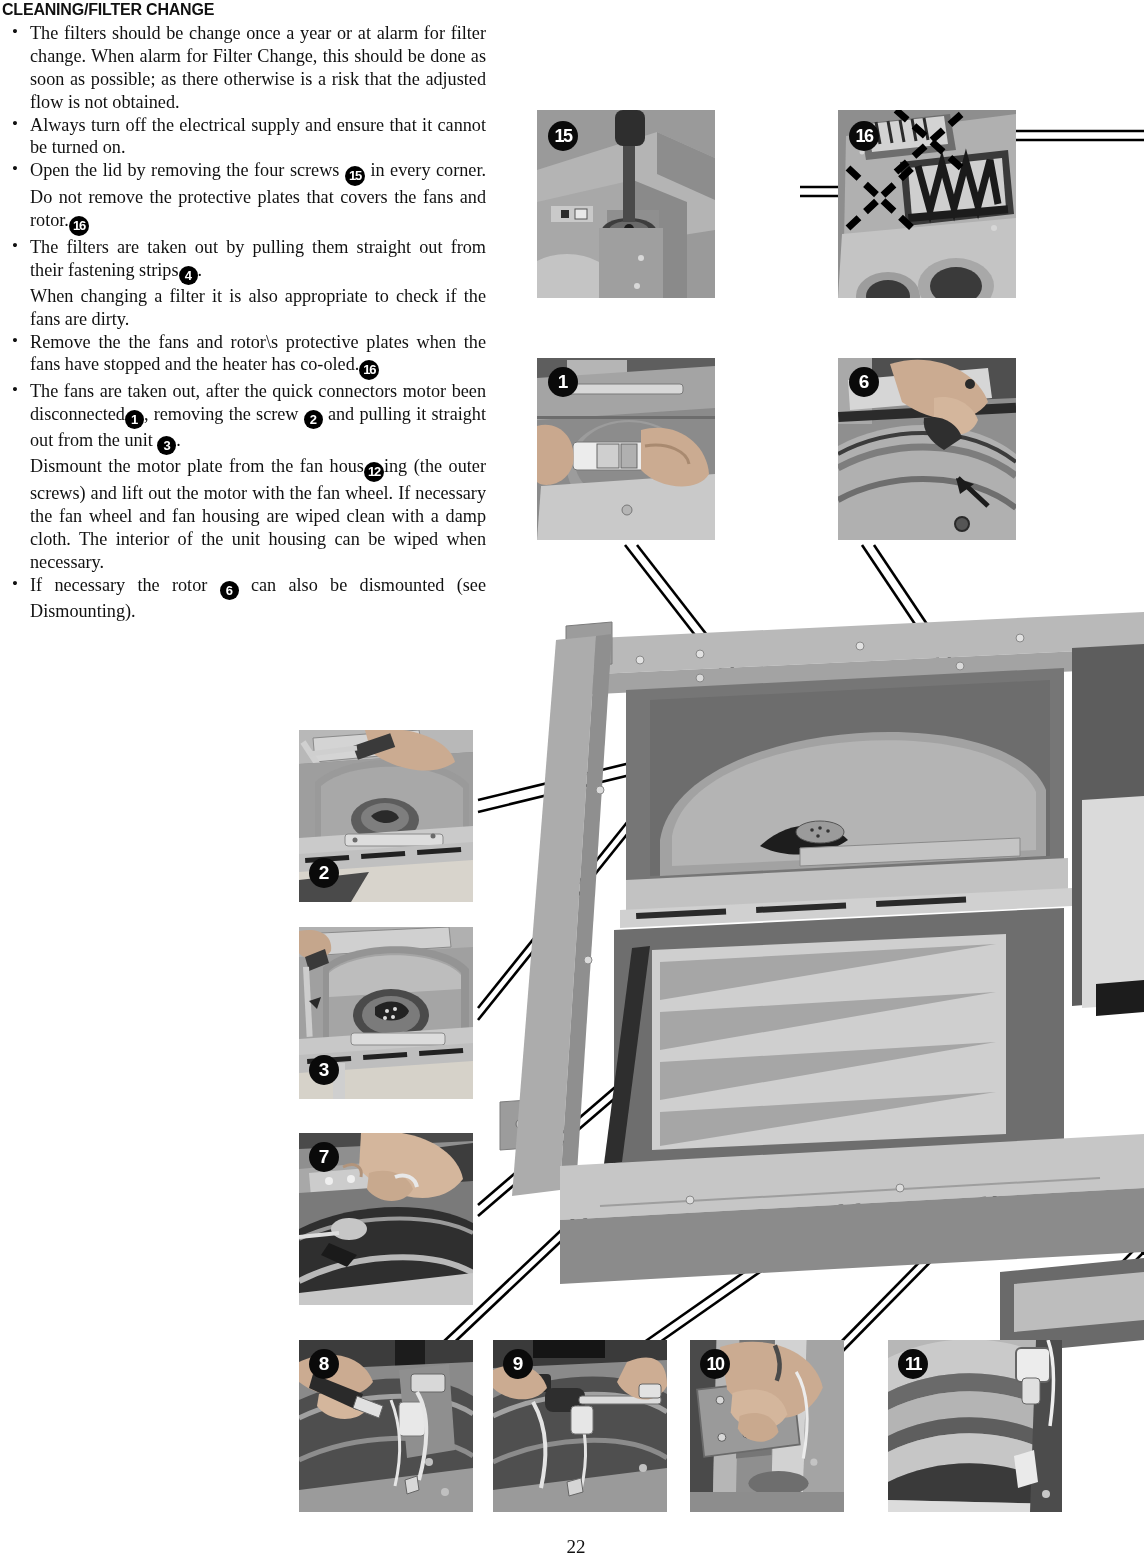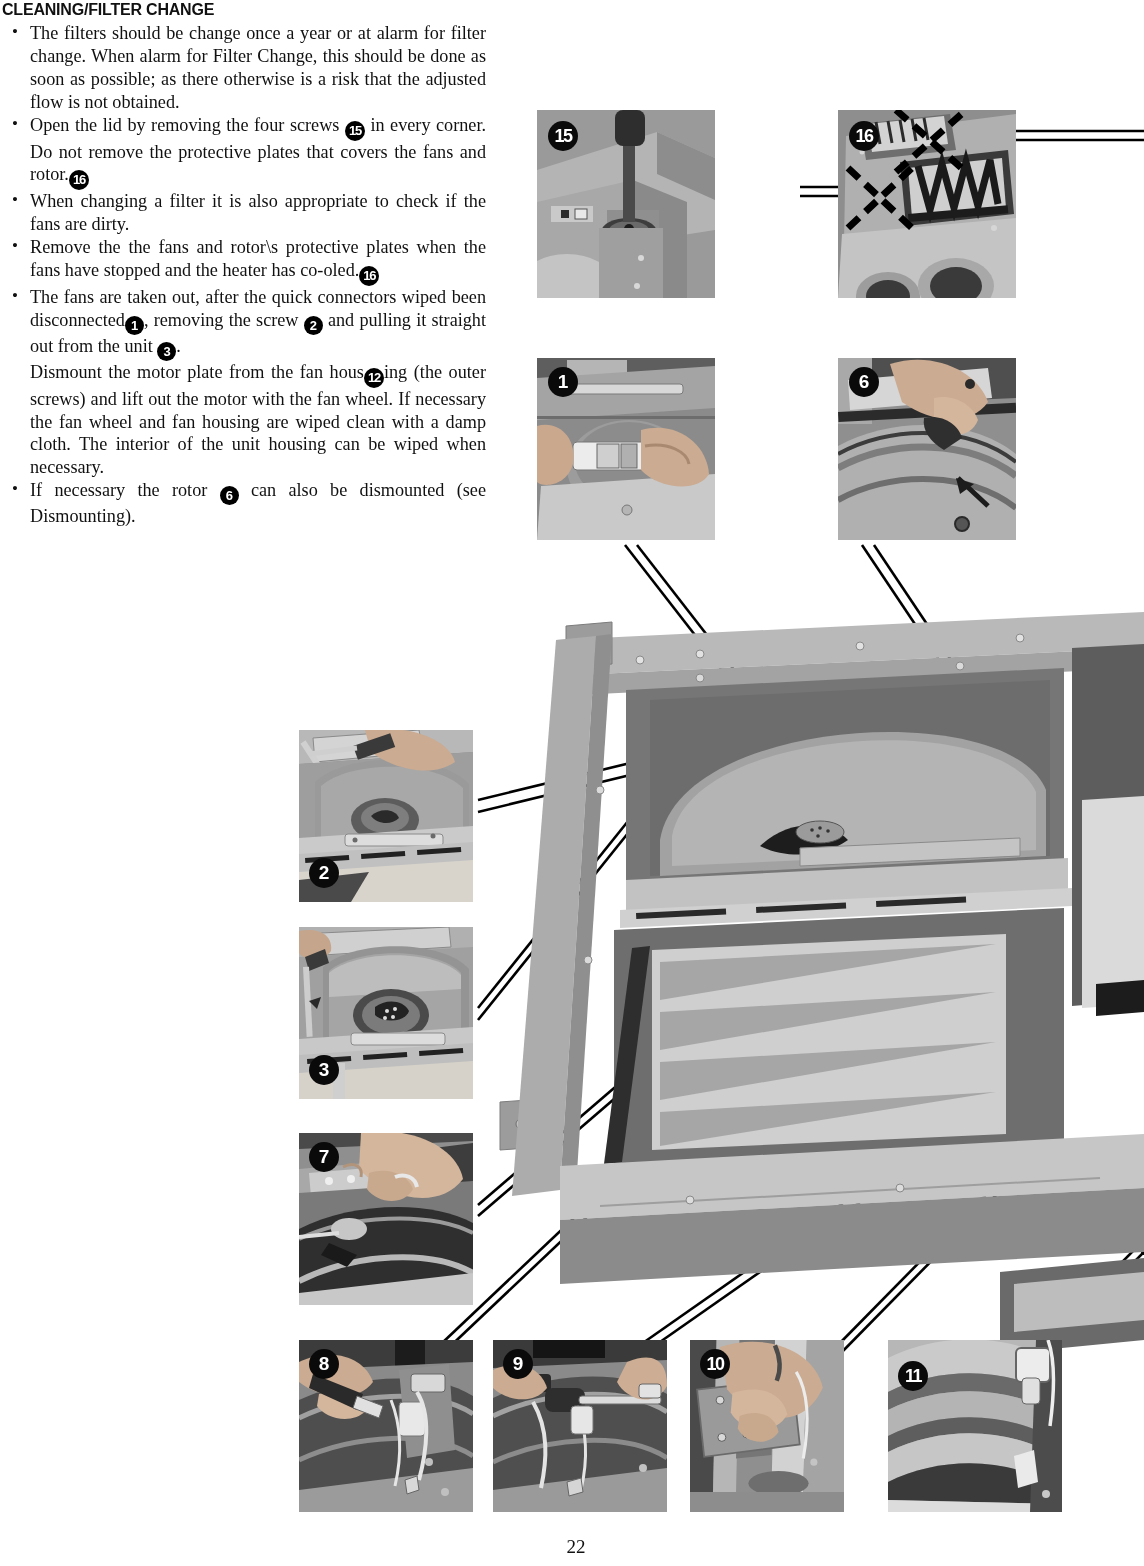--- a/index.html
+++ b/index.html
@@ -72,35 +72,39 @@
   <div class="textcol">
 
     <h1 class="heading">CLEANING/FILTER CHANGE</h1>
 
     <ul class="bullets">
 
       <li>
         <p>The filters should be change once a year or at alarm for filter change. When alarm for Filter Change, this should be done as soon as possible; as there otherwise is a risk that the adjusted flow is not obtained.</p>
       </li>
 
+      <li>
+        <p>Always turn off the electrical supply and ensure that it cannot be turned on.</p>
+      </li>
 
       <li>
         <p><span>Open the lid by removing the four screws</span> <span class="badge wide">15</span> <span>in every corner. Do not remove the protective plates that covers the fans and rotor.</span><span class="badge wide ov">16</span></p>
       </li>
 
       <li>
+        <p><span>The filters are taken out by pulling them straight out from their fastening strips</span><span class="badge sm">4</span><span>.</span></p>
         <p>When changing a filter it is also appropriate to check if the fans are dirty.</p>
       </li>
 
       <li>
         <p><span>Remove the the fans and rotor\s protective plates when the fans have stopped and the heater has co-oled.</span><span class="badge wide ov">16</span></p>
       </li>
 
       <li>
-        <p><span>The fans are taken out, after the quick connectors wiped been disconnected</span><span class="badge sm">1</span><span>, removing the screw</span> <span class="badge sm">2</span> <span>and pulling it straight out from the unit</span> <span class="badge sm">3</span><span>.</span></p>
+        <p><span>The fans are taken out, after the quick connectors motor been disconnected</span><span class="badge sm">1</span><span>, removing the screw</span> <span class="badge sm">2</span> <span>and pulling it straight out from the unit</span> <span class="badge sm">3</span><span>.</span></p>
         <p class="lastj"><span>Dismount the motor plate from the fan hous</span><span class="badge wide ov">12</span><span>ing (the outer screws) and lift out the motor with the fan wheel. If necessary the fan wheel and fan housing are wiped clean with a damp cloth. The interior of the unit housing can be wiped when necessary.</span></p>
       </li>
 
       <li>
         <p><span>If necessary the rotor</span> <span class="badge sm">6</span> <span>can also be dismounted (see Dismounting).</span></p>
       </li>
 
     </ul>
   </div>
 
@@ -488,18 +492,18 @@
       <path d="M0,112 C56,84 128,88 174,120 L174,150 C128,118 56,114 0,142 Z" fill="#c6c6c6"></path>
       <path d="M0,142 C56,114 128,118 174,150 L174,164 L0,160 Z" fill="#3a3a3a"></path>
       <path d="M0,160 L174,164 L174,172 L0,172 Z" fill="#dcdcdc"></path>
       <path d="M148,0 L174,0 L174,172 L142,172 Z" fill="#4c4c4c"></path>
       <rect x="128" y="8" width="34" height="34" rx="5" fill="#ececec" stroke="#666" stroke-width="2"></rect>
       <rect x="134" y="38" width="18" height="26" rx="4" fill="#e0e0e0" stroke="#666"></rect>
       <path d="M160,0 C168,22 166,56 162,86" stroke="#efefef" stroke-width="3.5" fill="none"></path>
       <path d="M126,116 L146,110 L150,142 L130,148 Z" fill="#eaeaea"></path>
       <circle cx="158" cy="154" r="4" fill="#c8c8c8"></circle>
     </svg>
-    <div class="num two" style="left:10px;top:21px;">11</div>
+    <div class="num two" style="left:10px;top:9px;">11</div>
   </div>
 
   <div class="pgnum">22</div>
 
 </div>
 
 </body></html>

